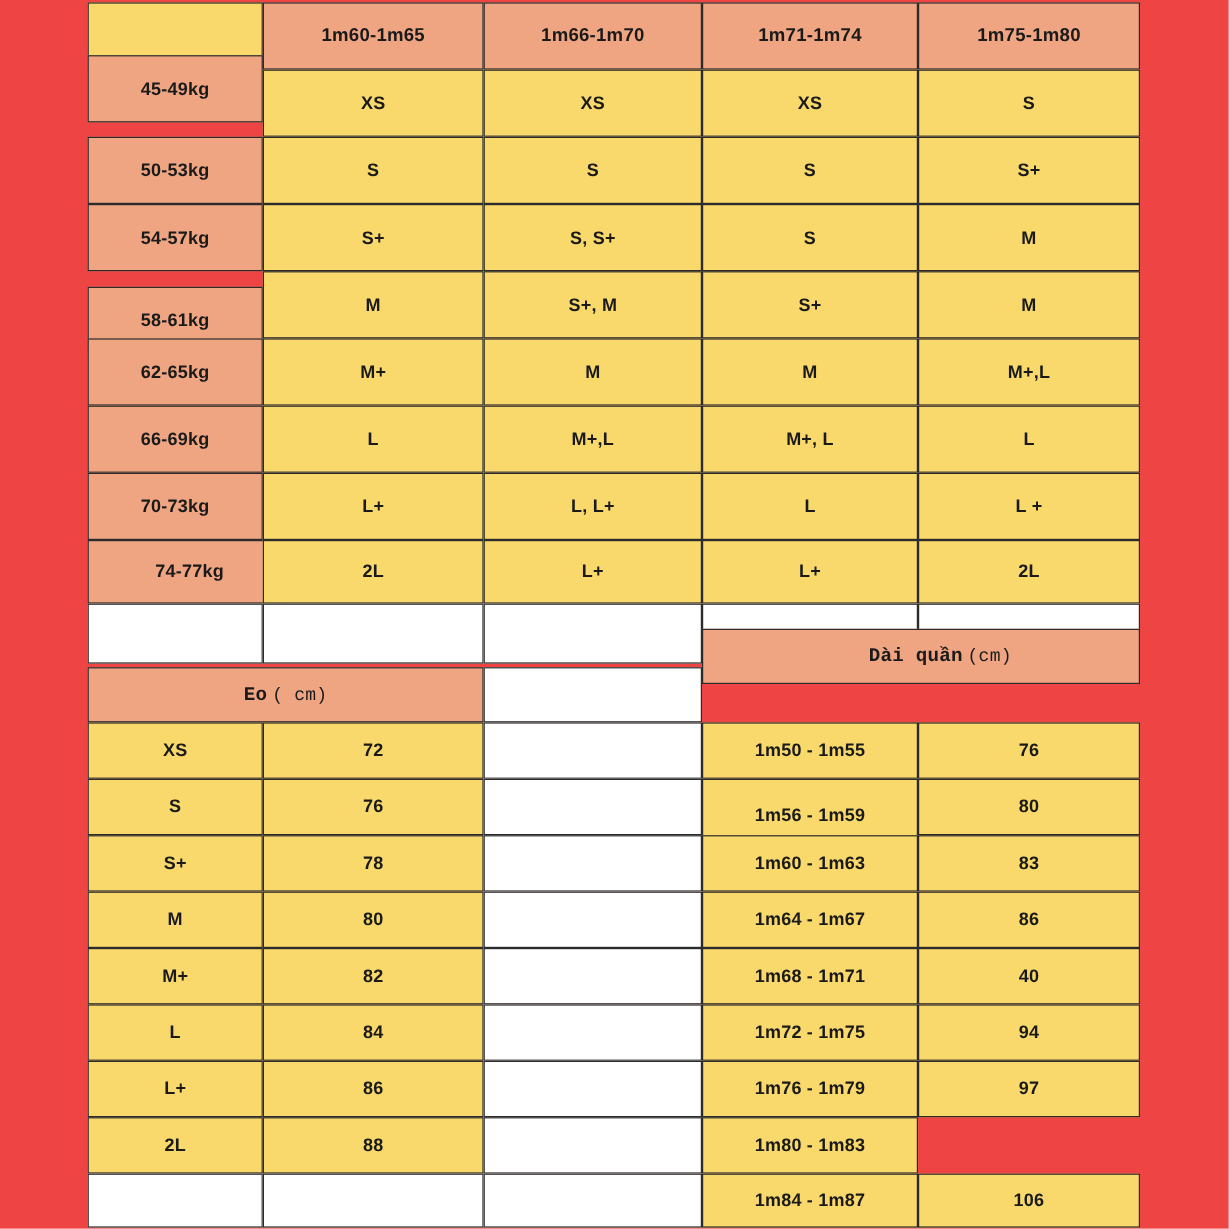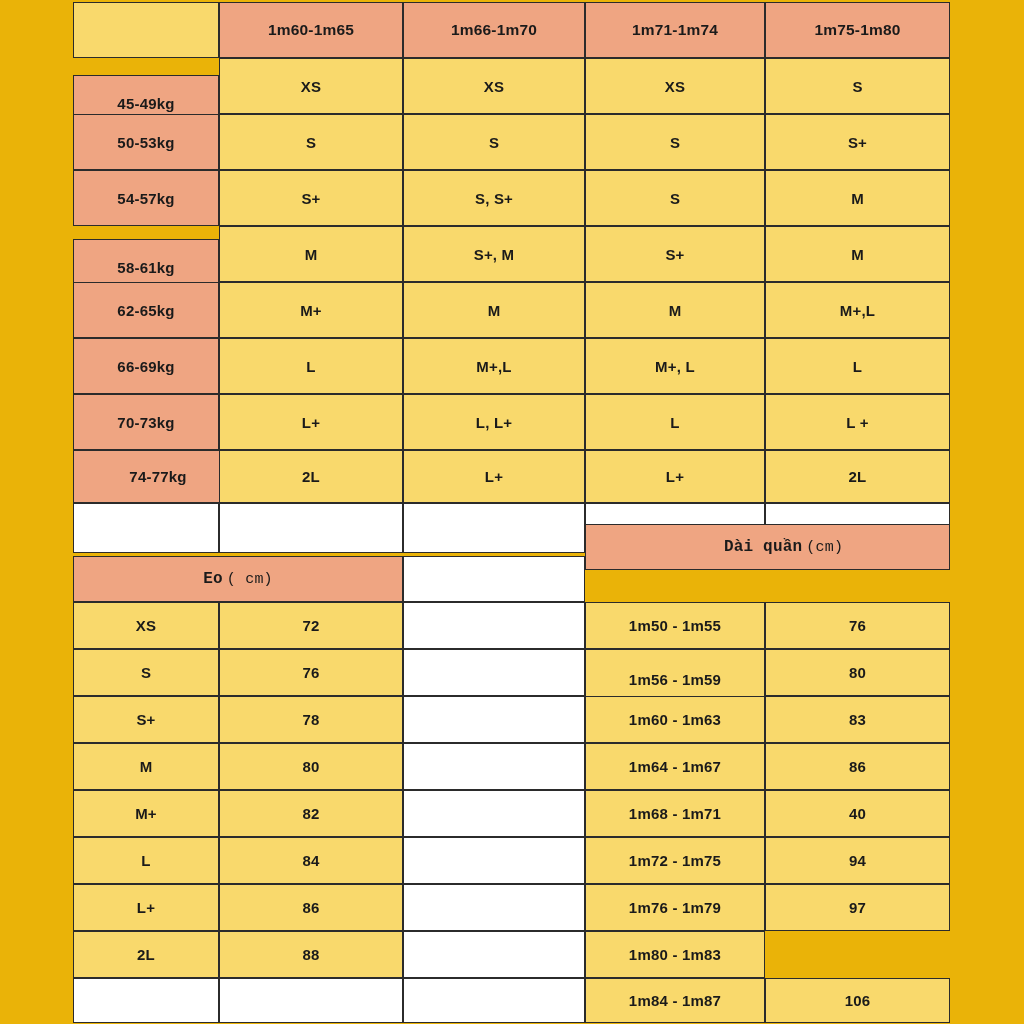--- a/index.html
+++ b/index.html
@@ -11,21 +11,21 @@
     width: 1024px;
     height: 1024px;
     font-family: "Liberation Sans", sans-serif;
     -webkit-font-smoothing: antialiased;
   }
 
   #sheet {
     position: relative;
     width: 1024px;
     height: 1024px;
-    background: #eab308;
+    background: #ef4444;
     overflow: hidden;
   }
 
   
   .cell {
     position: absolute;
     box-sizing: border-box;
     border: 1.5px solid #2b2b2b;
     display: flex;
     align-items: center;
@@ -56,21 +56,21 @@
 <body>
 
 <div id="sheet">
 
   <div class="cell yellow empty" style="left:73px; top:2px; width:146px; height:56px;"></div>
   <div class="cell salmon head" style="left:219px; top:2px; width:184px; height:56px;">1m60-1m65</div>
   <div class="cell salmon head" style="left:403px; top:2px; width:182px; height:56px;">1m66-1m70</div>
   <div class="cell salmon head" style="left:585px; top:2px; width:180px; height:56px;">1m71-1m74</div>
   <div class="cell salmon head" style="left:765px; top:2px; width:185px; height:56px;">1m75-1m80</div>
 
-  <div class="cell salmon" style="left:73px; top:75px; width:146px; height:56px;">45-49kg</div>
+  <div class="cell salmon" style="left:73px; top:46px; width:146px; height:56px;">45-49kg</div>
   <div class="cell yellow" style="left:219px; top:58px; width:184px; height:56px;">XS</div>
   <div class="cell yellow" style="left:403px; top:58px; width:182px; height:56px;">XS</div>
   <div class="cell yellow" style="left:585px; top:58px; width:180px; height:56px;">XS</div>
   <div class="cell yellow" style="left:765px; top:58px; width:185px; height:56px;">S</div>
 
   <div class="cell salmon" style="left:73px; top:114px; width:146px; height:56px;">50-53kg</div>
   <div class="cell yellow" style="left:219px; top:114px; width:184px; height:56px;">S</div>
   <div class="cell yellow" style="left:403px; top:114px; width:182px; height:56px;">S</div>
   <div class="cell yellow" style="left:585px; top:114px; width:180px; height:56px;">S</div>
   <div class="cell yellow" style="left:765px; top:114px; width:185px; height:56px;">S+</div>

